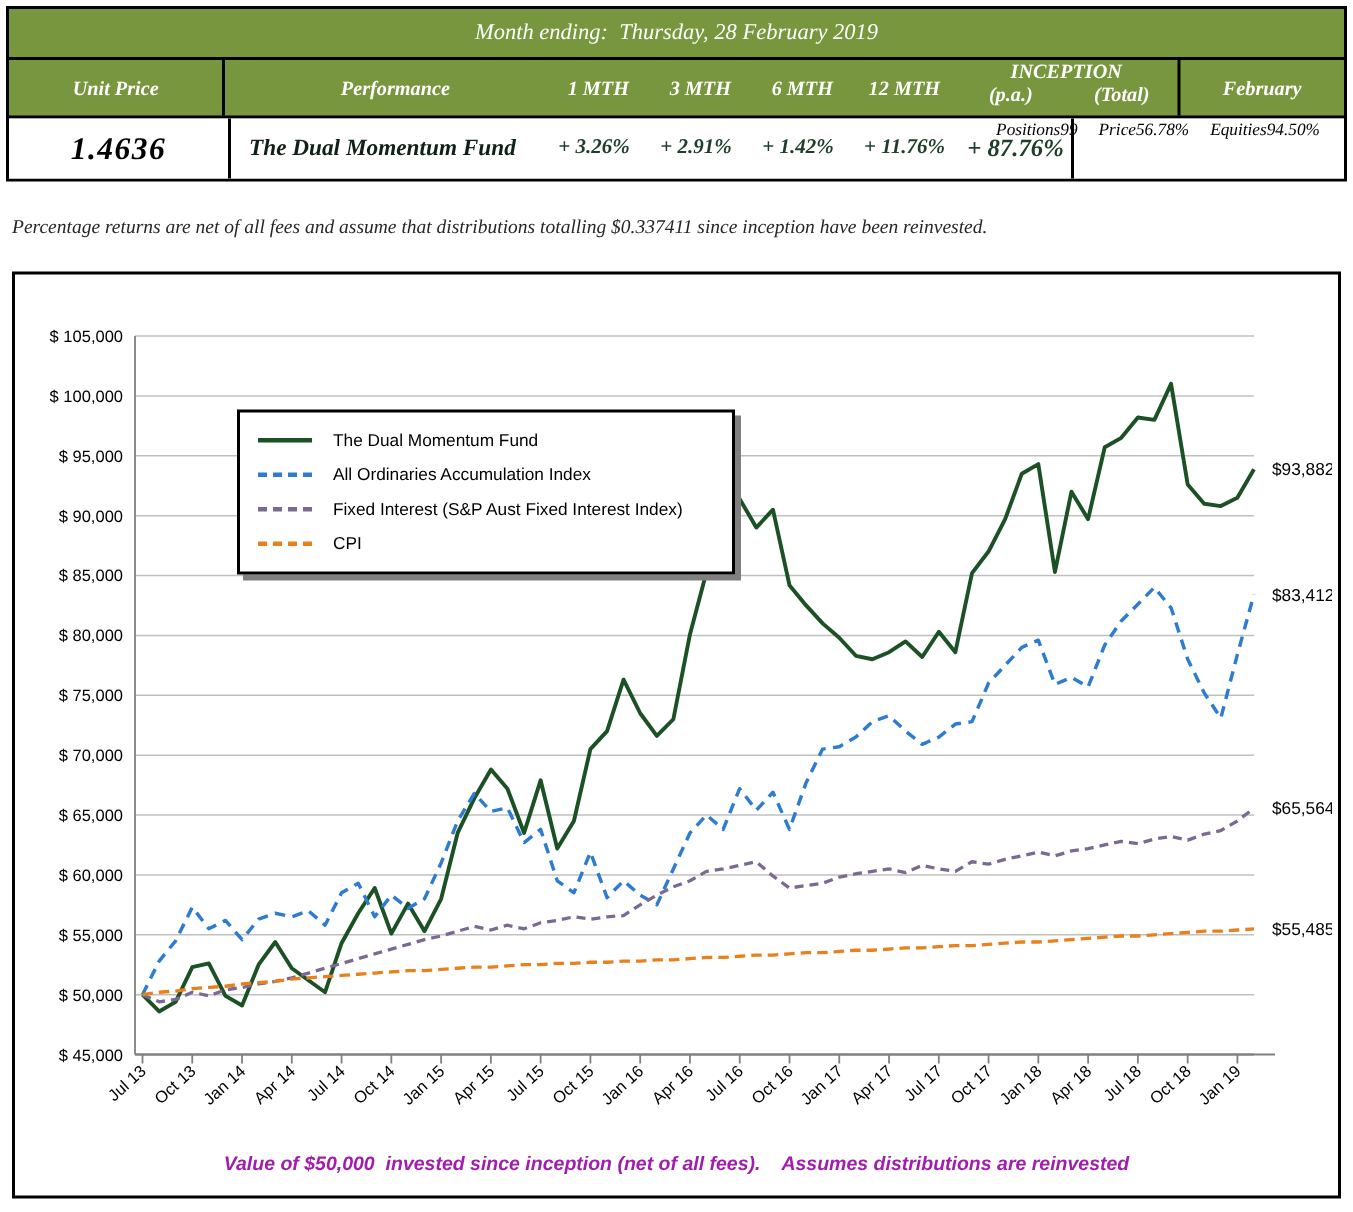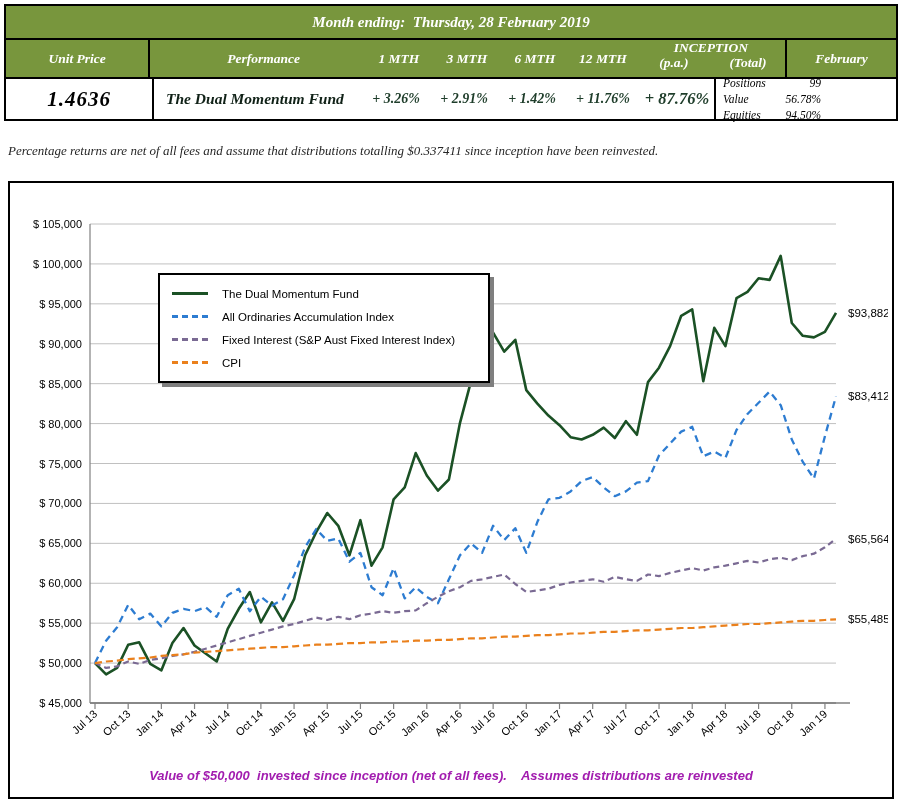--- a/index.html
+++ b/index.html
@@ -2,36 +2,36 @@
 <html><head>
 <meta charset="utf-8">
 <style>
   html,body{margin:0;padding:0;background:#fff;}
   .page{position:relative;width:902px;height:808px;background:#ffffff;
         font-family:"Liberation Serif","DejaVu Serif",serif;overflow:hidden;}
 
   
   .report-table{position:absolute;left:4px;top:4px;width:890px;border:2px solid #000;}
   .tbl-row1{height:32px;background:var(--grn);color:#fff;display:flex;align-items:center;
-            justify-content:center;font-weight:bold;font-style:italic;font-size:15px;
+            justify-content:center;font-weight:normal;font-style:italic;font-size:15px;
             border-bottom:2px solid #000;white-space:pre;}
   .tbl-row2{height:37px;background:var(--grn);color:#fff;display:flex;font-weight:bold;
             font-style:italic;font-size:13.5px;border-bottom:2px solid #000;}
   .tbl-row3{height:40px;background:#fff;display:flex;font-style:italic;}
   .c-up{width:146px;display:flex;align-items:center;justify-content:center;border-right:2px solid #000;}
   .c-perf{width:208px;display:flex;align-items:center;}
   .c-perf.hdr{justify-content:center;padding-left:12px;}
   .c-perf.val{padding-left:12px;width:196px;}
   .c-m{width:68px;display:flex;align-items:center;justify-content:center;}
   .c-inc{width:148px;display:flex;flex-direction:column;justify-content:flex-start;}
   .c-inc .inc-top{text-align:center;line-height:15px;}
   .c-inc .inc-sub{display:flex;}
   .c-inc .inc-sub span{width:74px;text-align:center;line-height:15px;}
   .c-metrics{width:112px;border-left:2px solid #000;display:flex;align-items:center;justify-content:center;}
-  .c-metrics3{width:112px;border-left:2px solid #000;display:flex;flex-direction:column;
+  .c-metrics3{width:112px;border-left:2px solid #000;display:flex;flex-direction:row;
               justify-content:center;font-size:11.5px;padding:0;font-family:Liberation Serif, serif;}
   .metric-row{display:flex;justify-content:space-between;padding:0 7px;line-height:16px;}
   .unit-price{font-size:21px;font-weight:bold;letter-spacing:1px;color:#000;}
   .fund-name{font-weight:bold;font-size:15.5px;color:#102117;}
   .ret{font-weight:bold;font-size:14px;color:#1e3d2a;}
   .ret.big{font-size:16.5px;}
   .w74{width:74px;}
 
   
   .note{position:absolute;left:8px;top:143px;font-style:italic;font-size:13px;color:#262626;}
@@ -99,21 +99,21 @@
           <div class="c-m w74">
             <span class="ret big">+ 87.76%</span>
           </div>
         </div>
       <div class="c-metrics3" id="metrics-rows">
           <div class="metric-row">
             <span>Positions</span>
             <span>99</span>
           </div>
           <div class="metric-row">
-            <span>Value</span>
+            <span>Price</span>
             <span>56.78%</span>
           </div>
           <div class="metric-row">
             <span>Equities</span>
             <span>94.50%</span>
           </div>
         </div>
     </div>
   </div>
 

